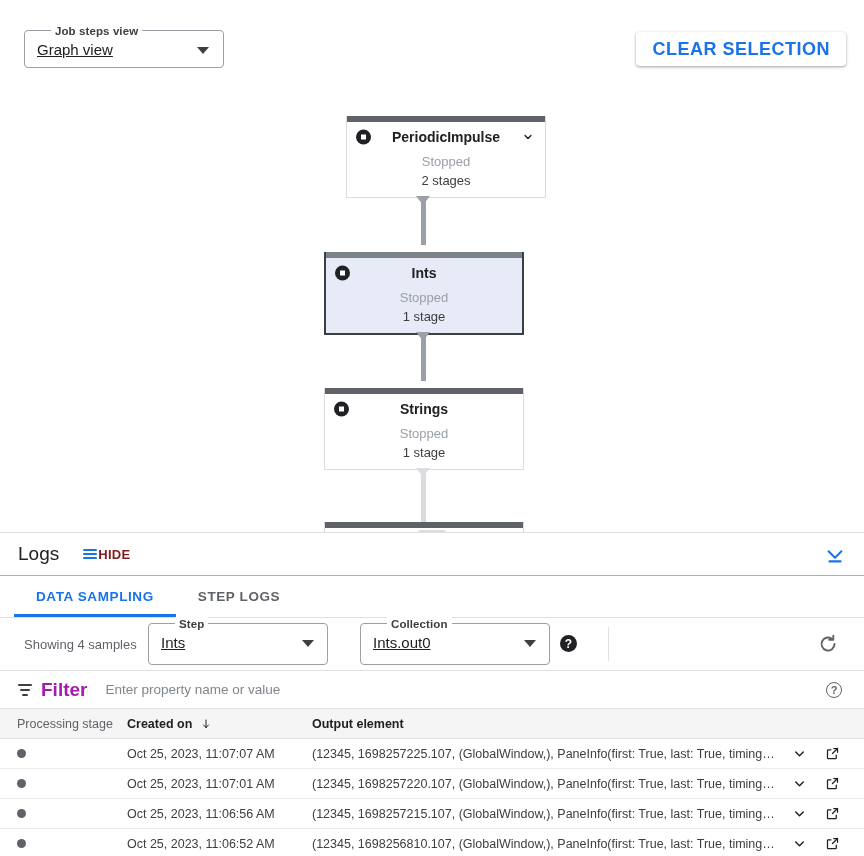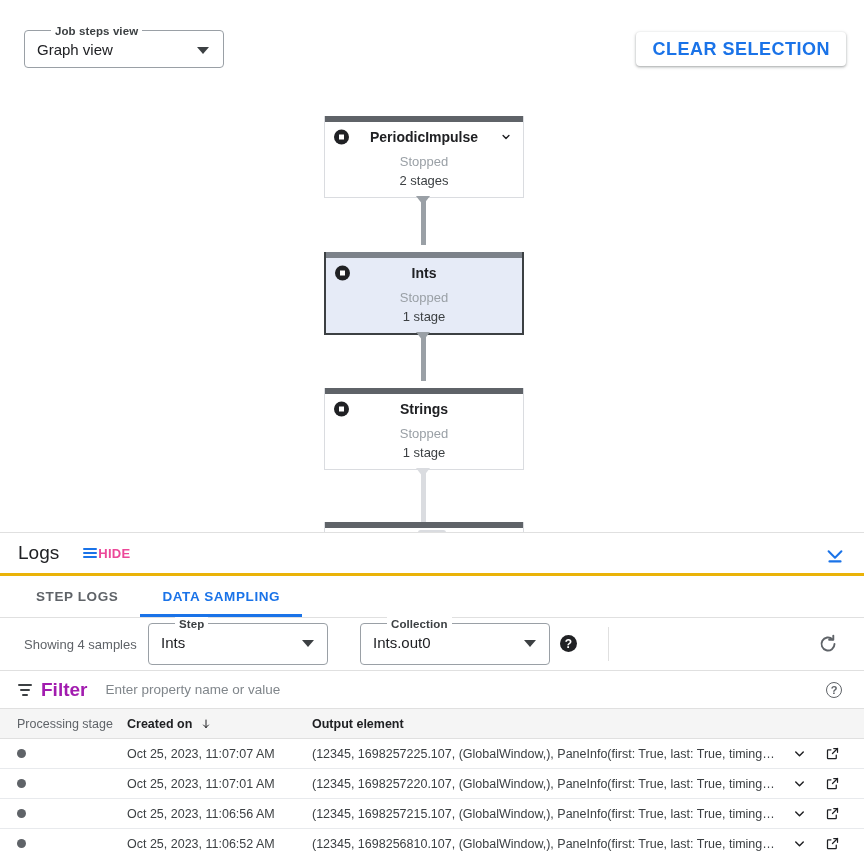--- a/index.html
+++ b/index.html
@@ -39,20 +39,21 @@
     color: #3c4043;
     font-weight: 700;
     letter-spacing: .1px;
     line-height: 14px;
   }
   .field-value {
     position: absolute;
     left: 12px;
     font-size: 15px;
     color: #202124;
+    text-decoration: underline;
   }
   .caret {
     position: absolute;
     width: 0; height: 0;
     border-left: 6px solid transparent;
     border-right: 6px solid transparent;
     border-top: 7px solid #3c4043;
   }
 
   #jobStepsView { left: 24px; top: 30px; width: 200px; height: 38px; }
@@ -136,21 +137,21 @@
     line-height: 19px;
   }
   .node-stages {
     text-align: center;
     font-size: 13px;
     color: #3c4043;
     line-height: 19px;
     padding-bottom: 7px;
   }
 
-  #node1 { top: 116px; }
+  #node1 { top: 116px; margin-left: 22px; }
   #node2 { top: 252px; }
   #node3 { top: 388px; }
   #node4 { top: 522px; height: 40px; }
 
   .edge {
     position: absolute;
     left: 421px;
     width: 5px;
     background: #9aa0a6;
   }
@@ -184,27 +185,27 @@
 
   
   .logs-panel { flex: 1 1 auto; display: flex; flex-direction: column; background: #fff; }
 
   .logs-header {
     position: relative;
     height: 43px;
     display: flex;
     align-items: center;
     padding: 0 18px;
-    border-bottom: 3px solid #eab308;
+    border-bottom: 1px solid #eab308;
   }
   .logs-title { font-size: 19px; color: #202124; }
   .hide-link {
     display: flex; align-items: center; gap: 1px;
     margin-left: 24px;
-    color: #ec4899;
+    color: #7f1d1d;
     font-size: 13px;
     font-weight: 700;
     letter-spacing: .3px;
     cursor: pointer;
   }
   .hamburger { display: flex; flex-direction: column; gap: 2px; width: 14px; }
   .hamburger i { display: block; height: 2px; background: #1a73e8; border-radius: 1px; }
   .hamburger i:nth-child(1) { width: 14px; }
   .hamburger i:nth-child(2) { width: 14px; }
   .hamburger i:nth-child(3) { width: 14px; }
@@ -431,22 +432,22 @@
       </span>
       <span class="collapse-icon">
         <svg viewBox="0 0 24 24" width="22" height="22">
           <path d="M5 8l7 7 7-7" fill="none" stroke="#1a73e8" stroke-width="2.2" stroke-linecap="round" stroke-linejoin="round"></path>
           <path d="M6 19h12" fill="none" stroke="#1a73e8" stroke-width="2.4" stroke-linecap="round"></path>
         </svg>
       </span>
     </div>
 
     <div class="tabs">
+      <div class="tab active">DATA SAMPLING</div>
       <div class="tab">STEP LOGS</div>
-      <div class="tab active">DATA SAMPLING</div>
     </div>
 
     <div class="sampling-bar">
       <span class="showing-samples">Showing 4 samples</span>
 
       <div class="inline-field" id="stepField">
         <span class="field-legend">Step</span>
         <span class="field-value">Ints</span>
         <span class="caret"></span>
       </div>

